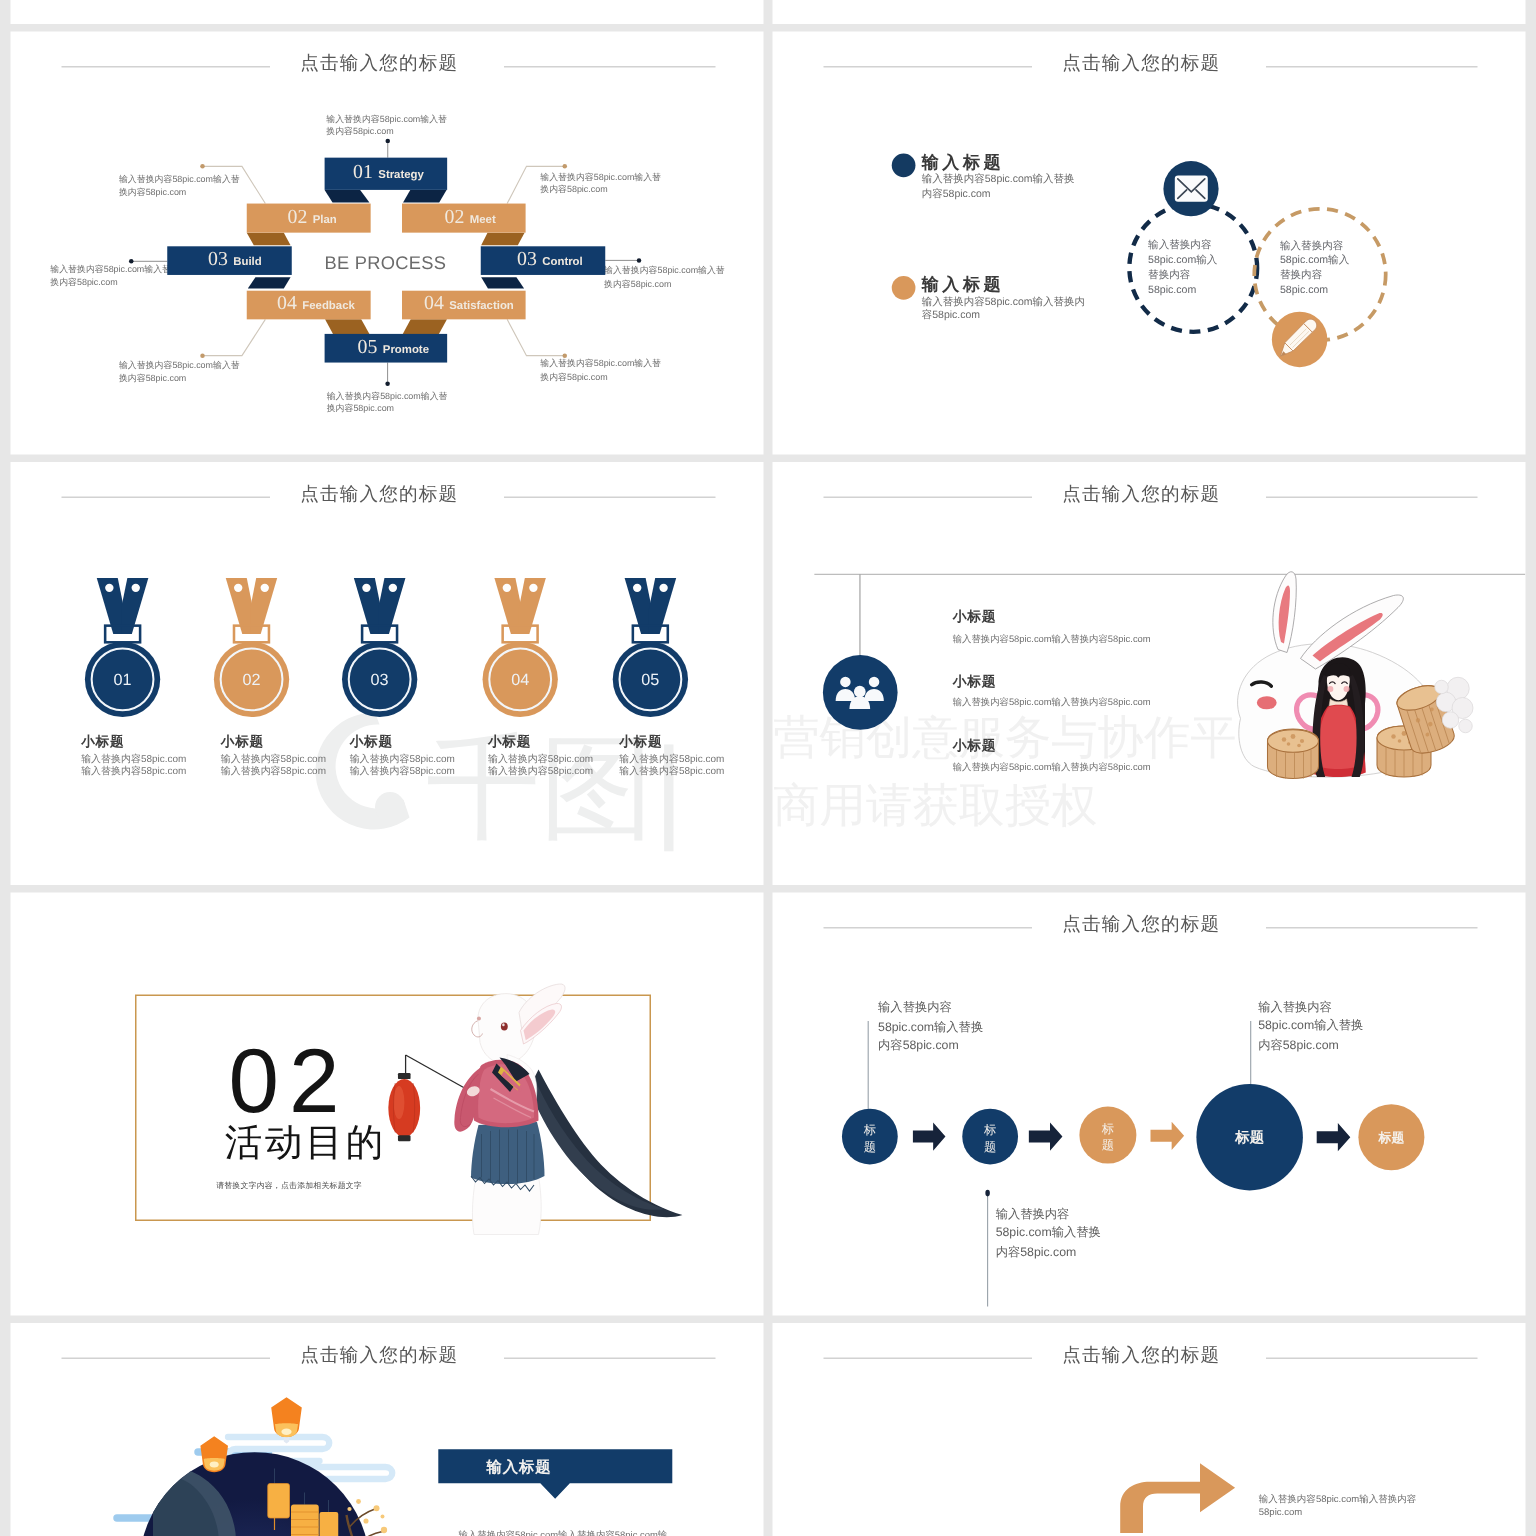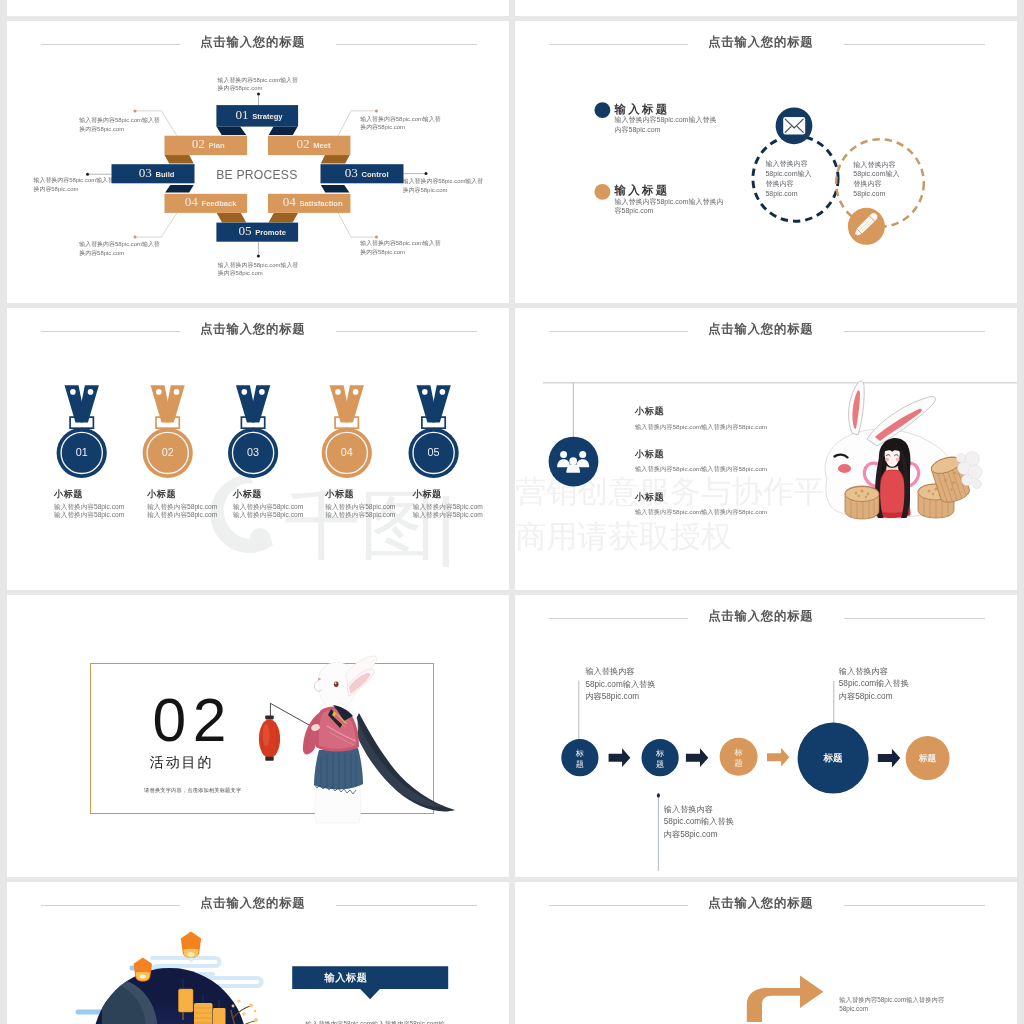--- a/index.html
+++ b/index.html
@@ -12,21 +12,21 @@
   
   .sl-rowT{top:-266px;}
   .sl-row1{top:21px;}
   .sl-row2{top:308px;}
   .sl-row3{top:595px;}
   .sl-row4{top:882px;}
 
   
   .hdr{position:absolute;left:0;top:0;width:502px;height:40px;}
   .hdr .ttl{position:absolute;left:-5.2px;top:13.4px;width:502px;text-align:center;
-            font-size:12.4px;font-weight:bold;color:#575757;letter-spacing:0.78px;}
+            font-size:12.4px;font-weight:normal;color:#575757;letter-spacing:0.78px;}
   .hdr .ln{position:absolute;top:23.1px;height:1px;background:#d2d2d2;}
   .hdr .ln.l{left:33.8px;width:139.4px;}
   .hdr .ln.r{left:328.8px;width:141.1px;}
   .cn{font-family:"Liberation Sans",sans-serif;}
   
   text.bnum{font-size:13.2px;font-family:"Liberation Serif",serif;}
   text.btxt{font-size:7.6px;font-weight:bold;}
   .cap{position:absolute;font-size:5.95px;line-height:8.8px;color:#6f6f6f;}
   
   .s2item{position:absolute;}
@@ -43,21 +43,21 @@
        color:#f1f1f1;letter-spacing:0;white-space:nowrap;}
   .s4list{position:absolute;left:120.1px;top:99.4px;}
   .s4item{margin-bottom:19.6px;}
   .s4h{font-size:9.2px;font-weight:bold;color:#3d3d3d;line-height:9.2px;letter-spacing:0.5px;}
   .s4b{font-size:6.25px;line-height:6.7px;color:#6f6f6f;white-space:nowrap;margin-top:7.1px;}
   
   .frame5{position:absolute;left:83.2px;top:68.2px;width:341.7px;height:149.2px;
           border:1px solid #c9974f;}
   .big5{position:absolute;left:145.4px;top:93.5px;font-size:60.5px;font-weight:300;
         color:#141414;letter-spacing:6.7px;line-height:62.5px;}
-  .sub5{position:absolute;left:142.8px;top:157.2px;font-size:14px;color:#141414;
+  .sub5{position:absolute;left:142.8px;top:157.2px;font-size:25px;color:#141414;
         letter-spacing:1.9px;line-height:21.4px;}
   .note5{position:absolute;left:137.1px;top:192.0px;font-size:5.25px;color:#4a4a4a;
          letter-spacing:0.15px;white-space:nowrap;}
   
   .s6ann{position:absolute;font-size:8.2px;line-height:12.3px;color:#5e5e5e;white-space:nowrap;}
   
   .s7h{position:absolute;left:317.4px;top:88.5px;font-size:10.2px;font-weight:bold;
        color:#f2f1ee;letter-spacing:0.6px;white-space:nowrap;}
   .s7b{position:absolute;left:298.6px;top:137.0px;font-size:6.3px;line-height:9.6px;
        color:#6d6d6d;white-space:nowrap;}

